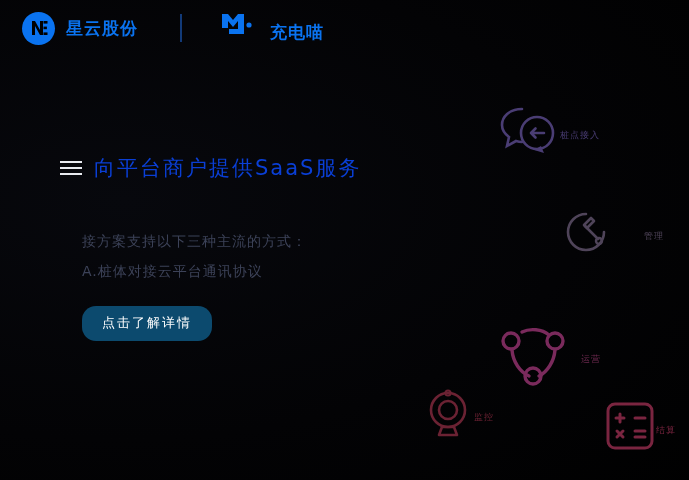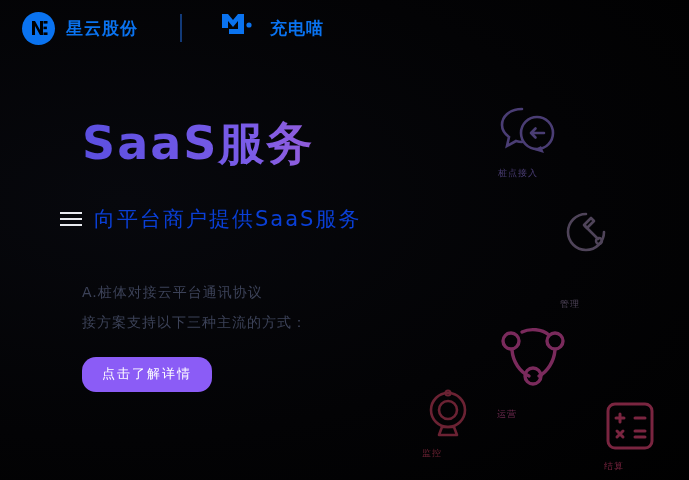--- a/index.html
+++ b/index.html
@@ -48,21 +48,21 @@
     font-family: "DejaVu Sans", "Liberation Sans", sans-serif;
   }
   .brand-divider {
     width: 2px;
     height: 28px;
     background: #123a78;
     margin: 0 38px 0 42px;
   }
   .brand-secondary {
     display: flex;
-    align-items: center;
+    align-items: flex-end;
     gap: 8px;
   }
   .brand-name-2 {
     color: #0a73f0;
     font-size: 17px;
     font-weight: bold;
     letter-spacing: 1px;
     font-family: "DejaVu Sans", "Liberation Sans", sans-serif;
   }
 
@@ -123,37 +123,37 @@
     line-height: 30px;
     letter-spacing: 1px;
     font-family: "DejaVu Sans", "Liberation Sans", sans-serif;
     max-width: 495px;
   }
   .hero-body p { margin: 0; }
 
   .cta-button {
     margin-top: 20px;
     display: inline-block;
-    background: #8b5cf6;
+    background: #0c4a6e;
     color: #ffffff;
     font-size: 13px;
     letter-spacing: 2px;
     padding: 8px 20px 9px 20px;
     border: none;
     border-radius: 14px;
     cursor: pointer;
     font-family: "DejaVu Sans", "Liberation Sans", sans-serif;
   }
 
   
   .feature {
     position: absolute;
     display: flex;
-    flex-direction: column;
-    align-items: flex-start;
+    flex-direction: row;
+    align-items: center;
   }
   .feature-label {
     margin-top: 4px;
     font-size: 9px;
     letter-spacing: 1px;
     font-family: "DejaVu Sans", "Liberation Sans", sans-serif;
     white-space: nowrap;
   }
   .f-chat   { left: 498px; top: 103px; }
   .f-manage { left: 560px; top: 206px; gap: 32px; }
@@ -194,34 +194,33 @@
         <circle cx="29" cy="13" r="2.6" fill="#0a73f0"></circle>
       </svg>
     </span>
     <span class="brand-name-2">充电喵</span>
   </div>
 
 </div>
 
 <div class="hero">
 
-  <h1 class="hero-title">SaaS服务</h1>
 
   <div class="hero-subline">
     <span class="menu-lines">
       <i></i>
         <i></i>
         <i></i>
     </span>
     <span class="hero-subtitle">向平台商户提供SaaS服务</span>
   </div>
 
   <div class="hero-body">
+    <p>接方案支持以下三种主流的方式：</p>
     <p>A.桩体对接云平台通讯协议</p>
-    <p>接方案支持以下三种主流的方式：</p>
   </div>
 
   <button class="cta-button">点击了解详情</button>
 
 </div>
 
 <div class="feature f-chat">
   <span>
     <svg width="62" height="56" viewBox="0 0 62 56">
       <path d="M24 6 C11 6 4 14 4 22 C4 27 7 31 11 34 L9 43 L18 38 C20 38.6 22 39 24 39" fill="none" stroke="#4a3d74" stroke-width="2.6" stroke-linecap="round"></path>

